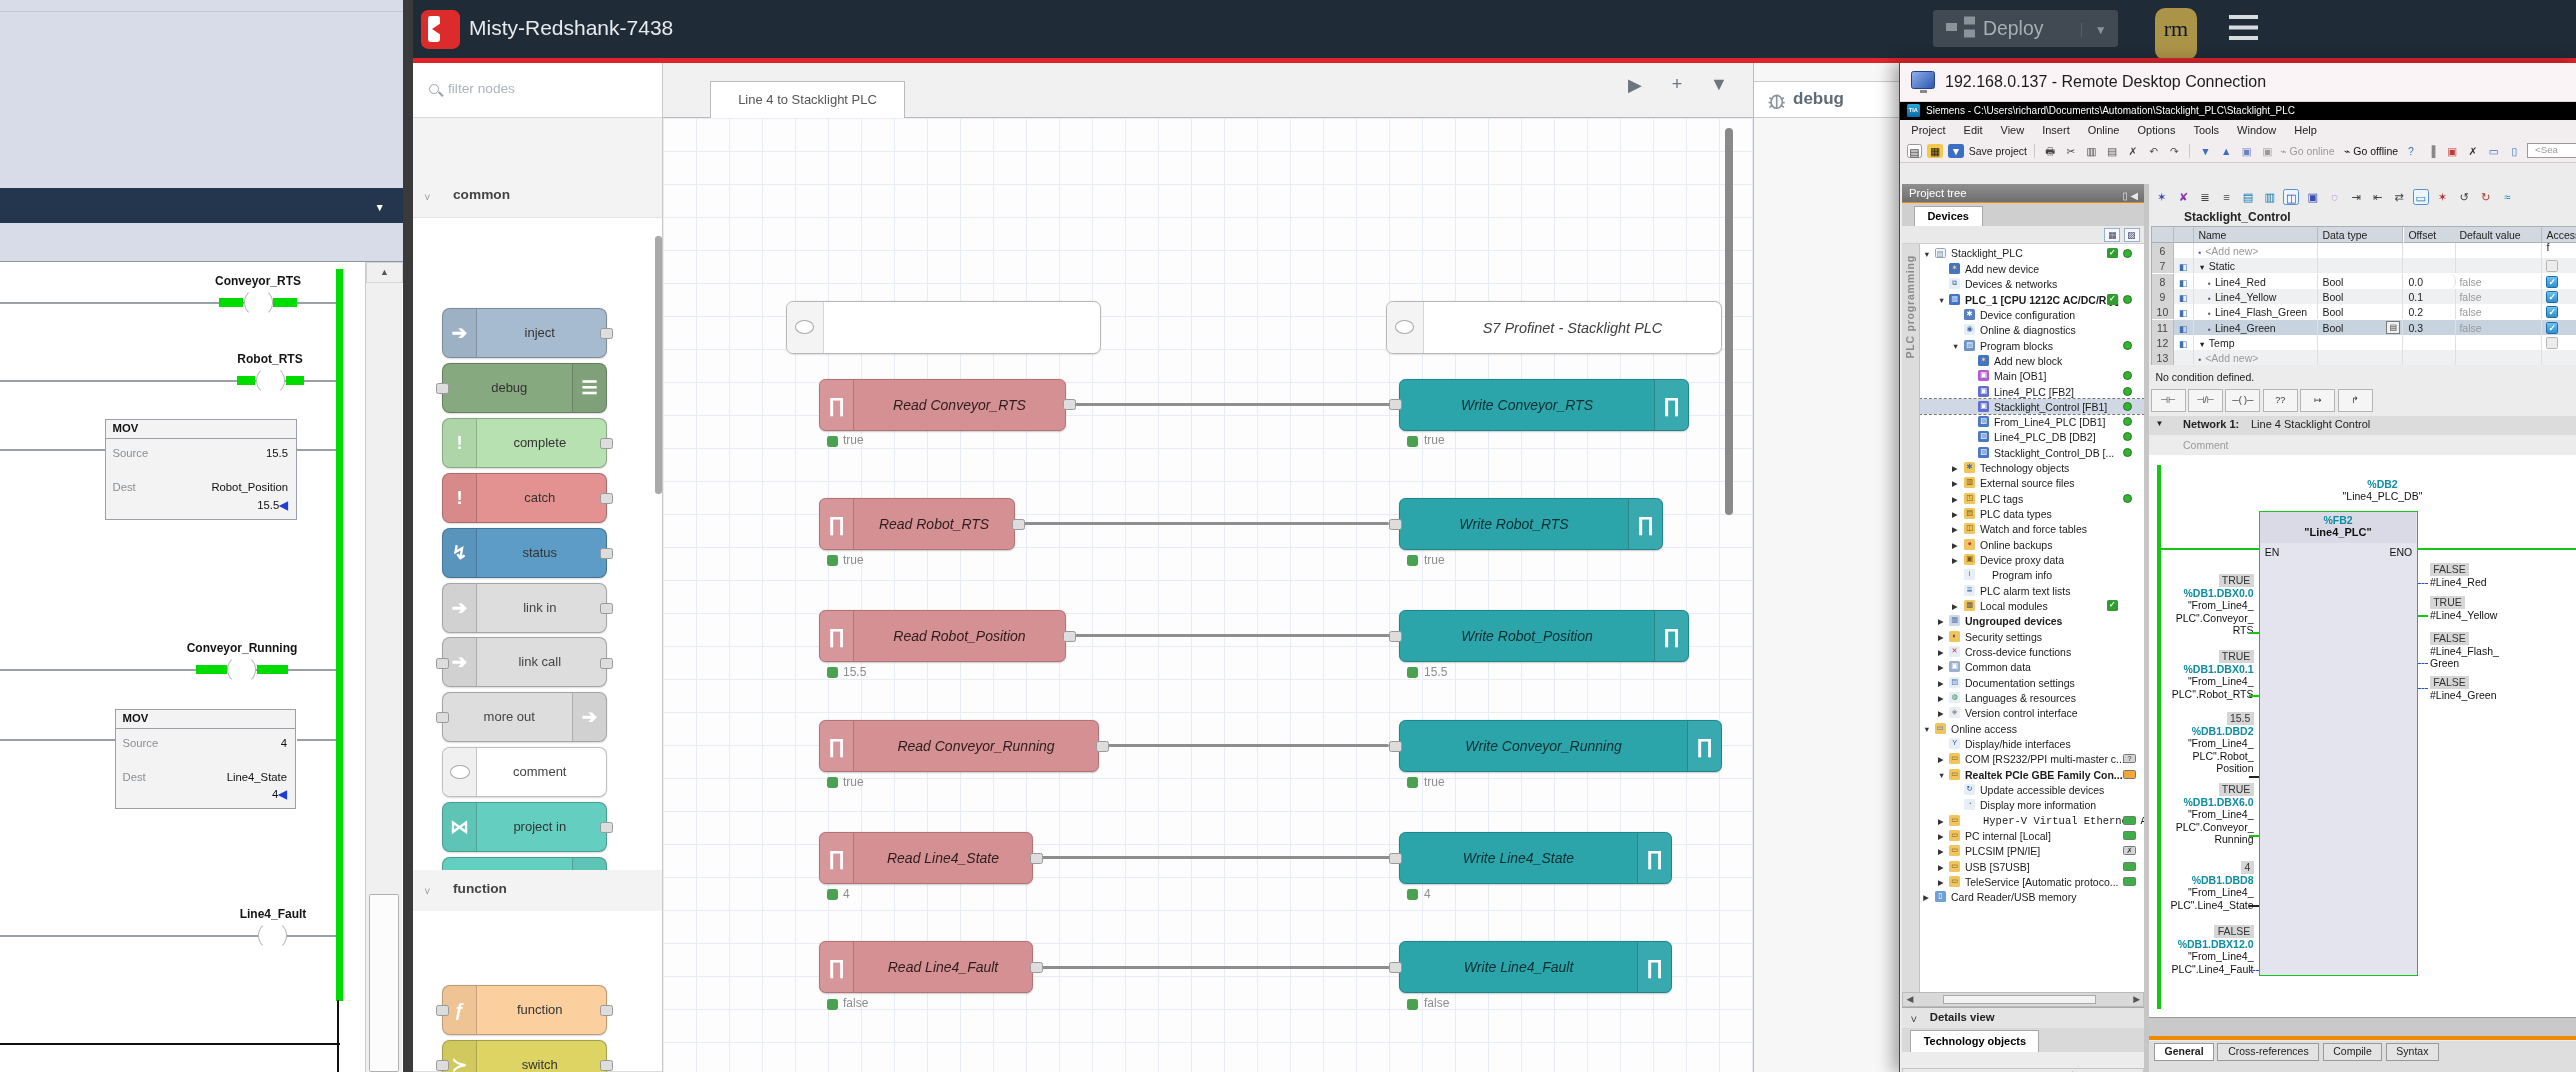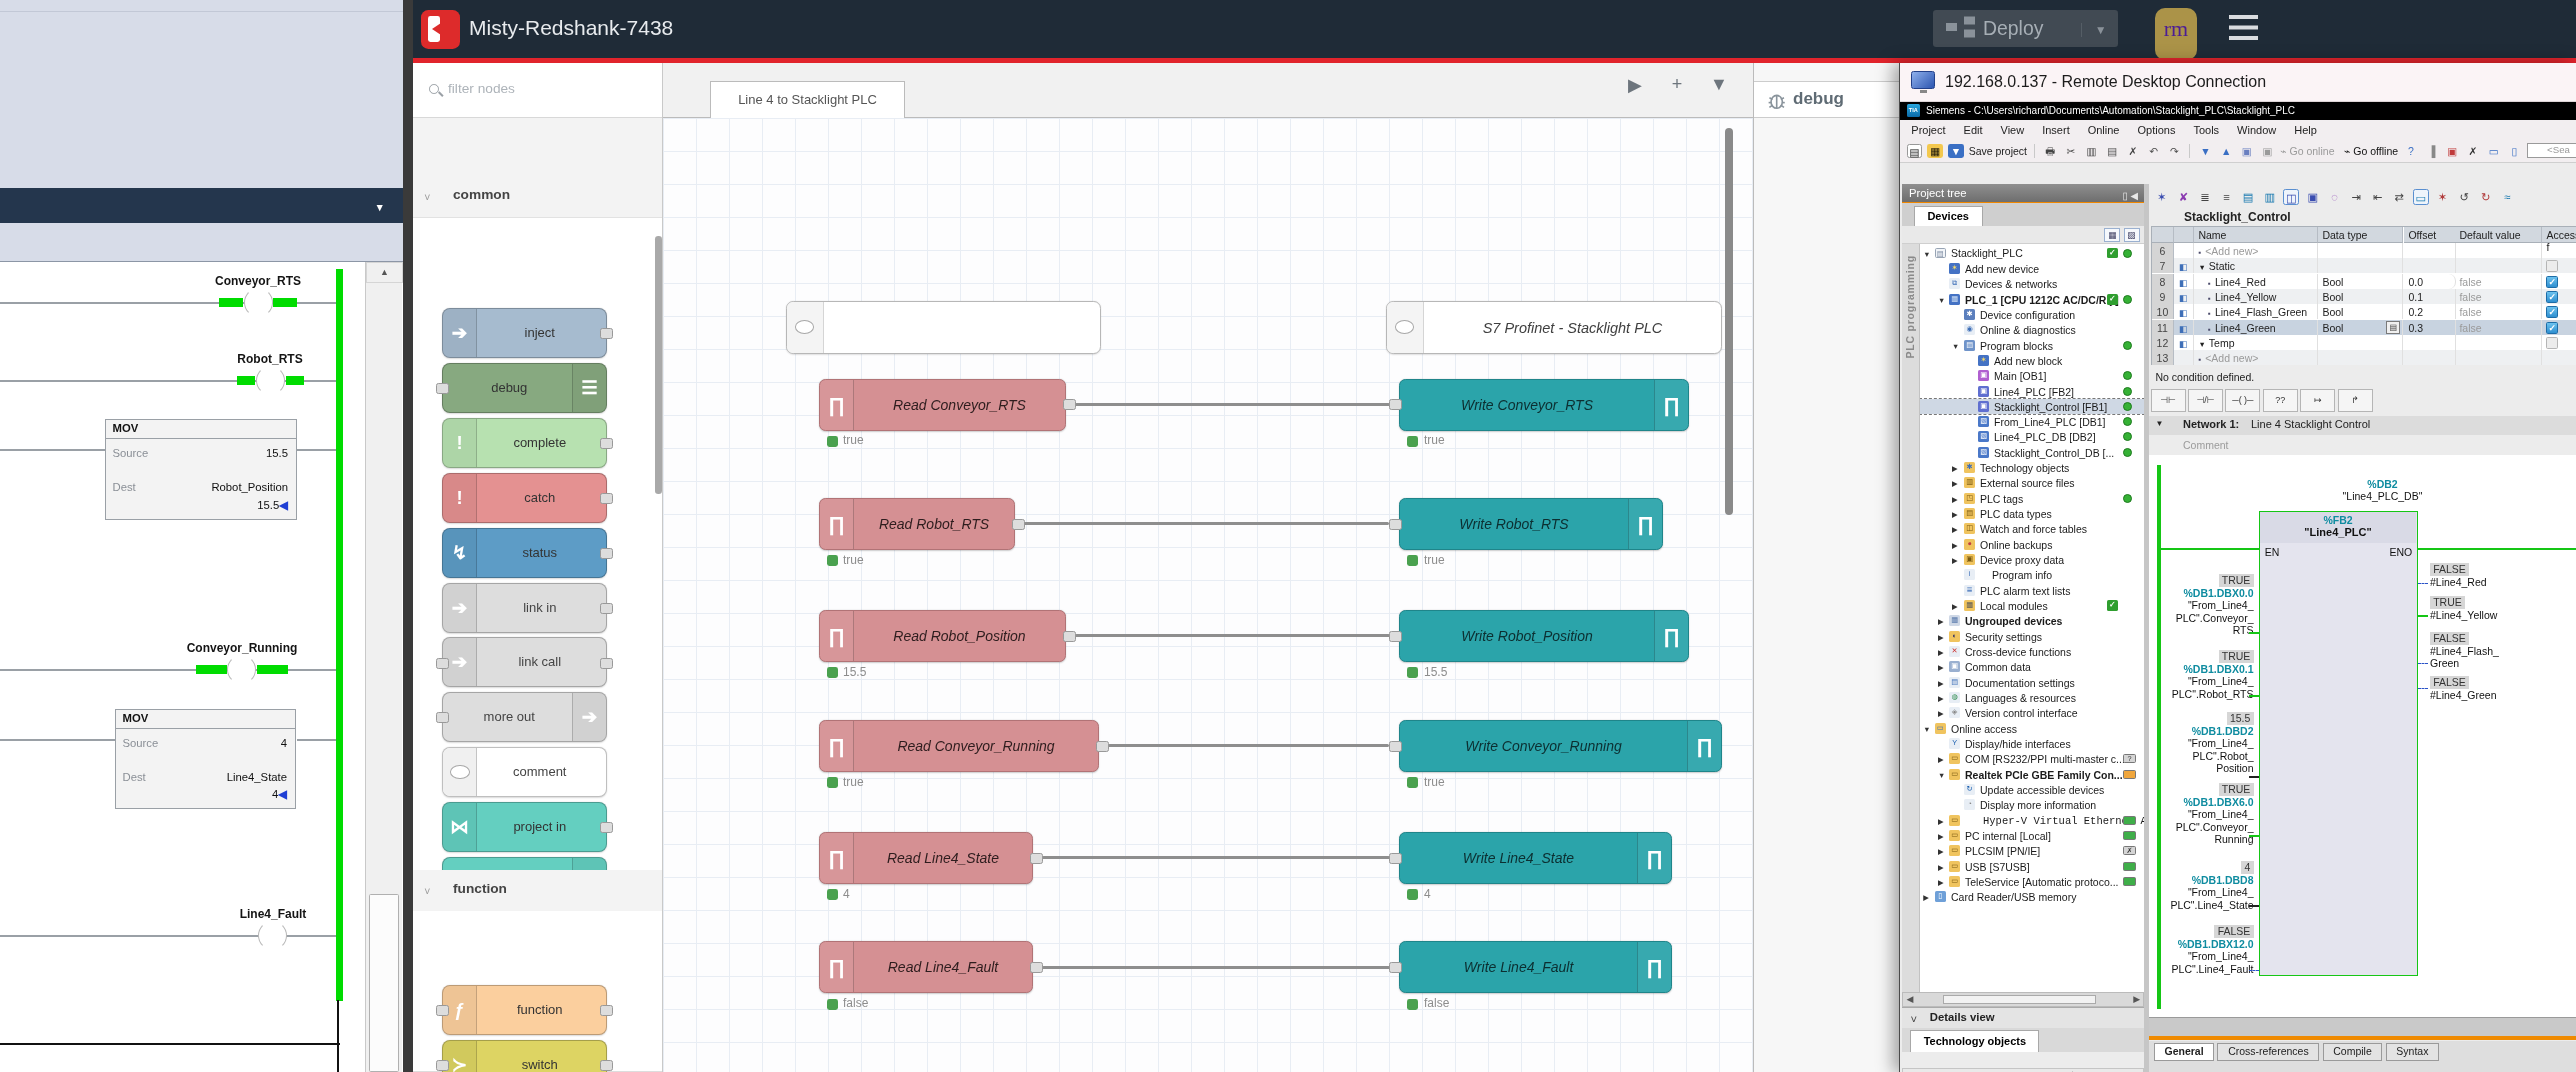--- a/index.html
+++ b/index.html
@@ -37,21 +37,21 @@
   #nr-redline{position:absolute;left:0;top:58px;width:2163px;height:4.8px;background:#e1242c}
   .nr-logo{position:absolute;left:8px;top:9.7px;width:39px;height:39px;background:#dd2b2b;border-radius:7.3px}
   .nr-logo:before{content:"";position:absolute;left:7.3px;top:6.5px;width:11.3px;height:26px;background:#fff;border-radius:2.4px}
   .nr-logo:after{content:"";position:absolute;left:11.3px;top:13px;border:6.5px solid transparent;border-right:9px solid #dd2b2b;border-left:0}
   .nr-title{position:absolute;left:56px;top:16px;color:#e8ebee;font-size:21px;font-weight:400}
   .nr-deploy{position:absolute;left:1520px;top:9.7px;width:185px;height:37px;background:#414a53;border-radius:3.2px;color:#a6aeb5}
   .nr-deploy .dicon{position:absolute;left:13px;top:13px;width:11.3px;height:8px;background:#8a929a;box-shadow:18px -6.5px 0 #8a929a,18px 6.5px 0 #8a929a}
   .nr-deploy .dtxt{position:absolute;left:50px;top:7.3px;font-size:19.4px}
   .nr-deploy .dcaret{position:absolute;right:11.3px;top:13.7px;color:#8a929a;font-size:12px;border-left:0.8px solid #555e66;padding-left:13px}
   .nr-avatar{position:absolute;left:1742px;top:8px;width:42px;height:52px;background:#ab9348;border-radius:10px;
-    color:#4c1d95;font-family:"Liberation Serif",serif;font-size:22px;text-align:center;line-height:42px}
+    color:#0f172a;font-family:"Liberation Serif",serif;font-size:22px;text-align:center;line-height:42px}
   .nr-burger{position:absolute;left:1816px;top:14.5px;width:29px;height:4.8px;background:#d9dcdf;
     box-shadow:0 10.5px 0 #d9dcdf,0 21px 0 #d9dcdf}
   
   #nr-palette{position:absolute;left:0;top:63px;width:250px;height:1010px;background:#f3f3f3;border-right:0.8px solid #c9c9c9}
   #pal-search{position:absolute;left:0;top:0;width:249px;height:55px;background:#fff;border-bottom:0.8px solid #d8d8d8}
   .mag{position:absolute;left:16px;top:21px;width:9.7px;height:9.7px;border:1.6px solid #9aa0a6;border-radius:50%}
   .mag:after{content:"";position:absolute;left:8px;top:8px;width:5.6px;height:1.6px;background:#9aa0a6;transform:rotate(45deg)}
   #pal-search .ph{position:absolute;left:35px;top:18px;font-size:13.7px;color:#adb3b9}
   .pal-cat{position:absolute;left:0;width:249px;height:42px;background:#f3f3f3;border-bottom:0.8px solid #e2e2e2}
   .pal-cat .chev{position:absolute;left:11.3px;top:14.5px;color:#999;font-size:10.5px}
@@ -107,21 +107,21 @@
   #tia-black{position:absolute;left:0;top:39px;width:677px;height:18px;background:#000;color:#fff;font-size:10px;line-height:18px}
   .tiabadge{position:absolute;left:6.5px;top:2.4px;width:13.7px;height:13px;background:linear-gradient(#2aa7de,#0a6aa8);
     color:#fff;font-size:5.6px;font-weight:700;text-align:center;line-height:13px;border-radius:1.6px}
   #tia-black .bt{position:absolute;left:26px}
   #tia-menu{position:absolute;left:0;top:56px;width:677px;height:21px;background:#f2eef0;display:flex;gap:18px;
     align-items:center;padding-left:11.3px;font-size:11px;color:#222}
   #tia-tools{position:absolute;left:0;top:77px;width:677px;height:22.6px;background:#f2eef0;border-bottom:0.8px solid #cfcfcf;
     display:flex;align-items:center;gap:4.8px;padding-left:6.5px;font-size:10.5px;white-space:nowrap;overflow:hidden}
   .tico{display:inline-block;width:16px;height:14.5px;border-radius:2.4px;text-align:center;line-height:14.5px;font-size:10.5px}
   .tsep{display:inline-block;width:0.8px;height:14.5px;background:#c9c9c9;margin:0 2.4px}
-  .tsearch{display:inline-block;width:50px;height:15.3px;border:0.8px solid #9a9a9a;background:#fff;color:#9a9a9a;font-size:9.7px;padding-left:19px}
+  .tsearch{display:inline-block;width:50px;height:15.3px;border:0.8px solid #9a9a9a;background:#fff;color:#9a9a9a;font-size:9.7px;padding-left:7px}
   #tia-crumb{position:absolute;left:0;top:100px;width:677px;height:21px;background:linear-gradient(#f9b133,#ec8b00);
     color:#fff;font-size:11.3px;line-height:21px;padding-left:11.3px;white-space:nowrap;overflow:hidden}
   
   #pt-head{position:absolute;left:2.4px;top:121px;width:242px;height:19.4px;background:linear-gradient(#8f8f8f,#6e6e6e);
     border-bottom:1.6px solid #f08700;color:#fff;font-size:11.3px;line-height:18px;padding-left:6.5px}
   #pt-head .hic{position:absolute;right:6.5px;top:3.2px;color:#e8e8e8;font-size:9.7px}
   #pt-tab{position:absolute;left:2.4px;top:140px;width:242px;height:22.6px;background:#cfcfcf}
   #pt-tab .t{position:absolute;left:11.3px;top:3.2px;width:69px;height:19.4px;background:#fff;border:0.8px solid #a8a8a8;border-bottom:none;
     font-size:11px;font-weight:700;text-align:center;line-height:18px}
   #pt-tools{position:absolute;left:2.4px;top:163px;width:242px;height:18px;background:#e9e9e9;border-bottom:0.8px solid #cfcfcf}

